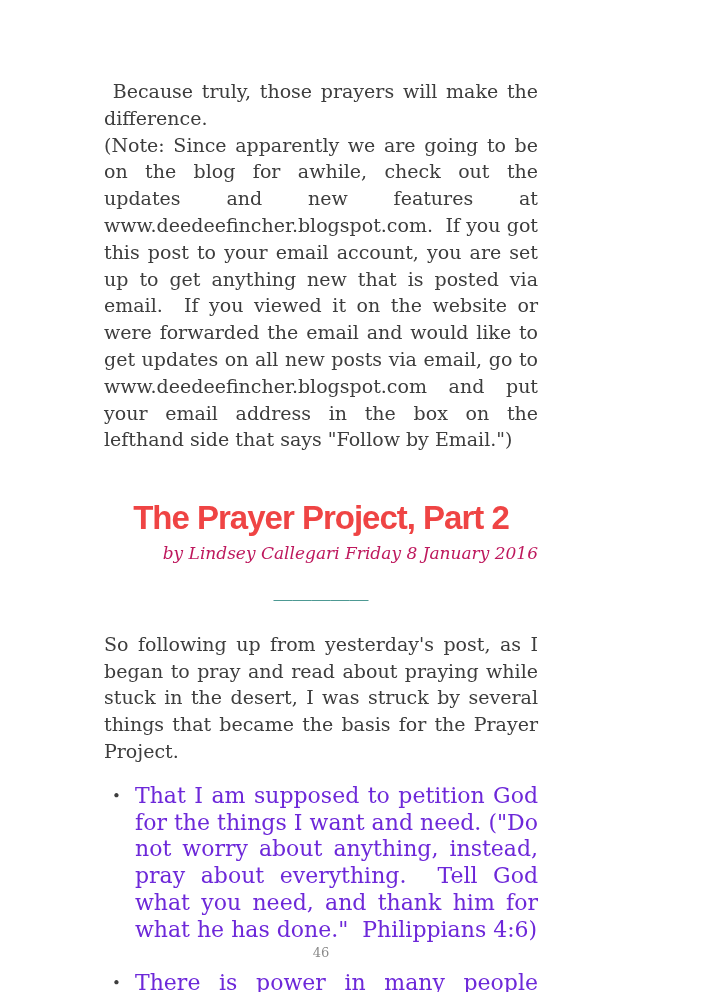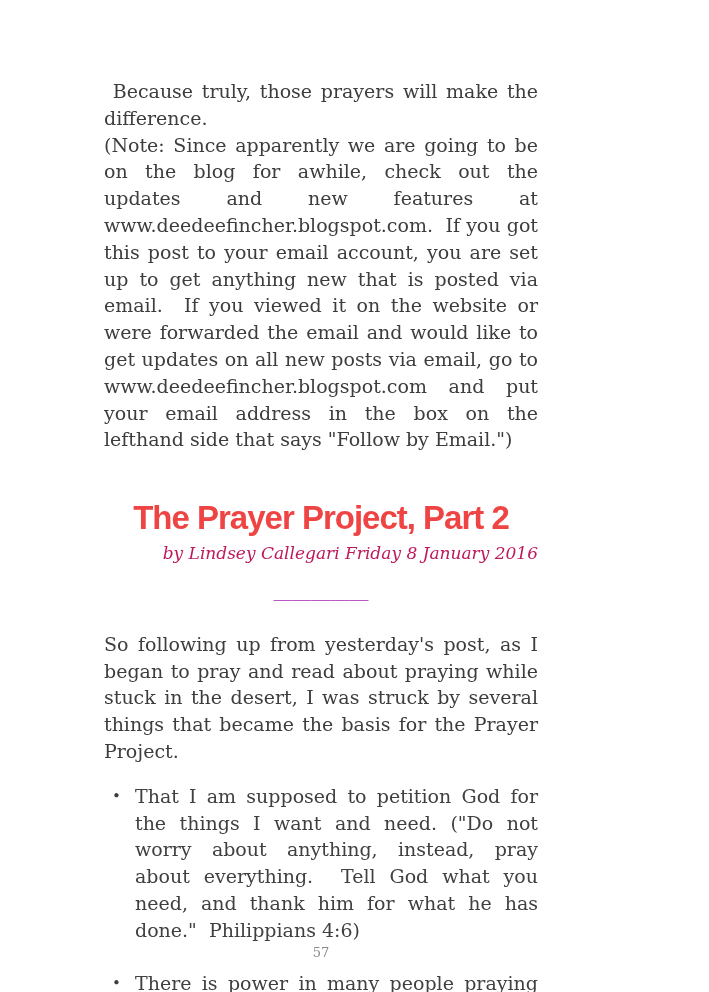--- a/index.html
+++ b/index.html
@@ -43,21 +43,21 @@
     font-size: 17px;
     line-height: 22px;
     text-align: right;
     color: #be185d;
   }
   .divider {
     margin-top: 12px;
     font-size: 19px;
     line-height: 26.8px;
     text-align: center;
-    color: #a21caf;
+    color: #0f766e;
     letter-spacing: 0;
   }
   .lead {
     margin-top: 28px;
   }
   .bullet-list {
     margin-top: 18px;
   }
   .bullet-item {
     display: flex;
@@ -70,25 +70,25 @@
   .bullet-marker {
     flex: 0 0 31px;
     padding-left: 8px;
     box-sizing: border-box;
     font-size: 15px;
     line-height: 26.8px;
     color: #3d3d3d;
   }
   .bullet-text {
     flex: 1 1 auto;
-    font-size: 19px;
+    font-size: 22px;
     line-height: 26.8px;
     text-align: justify;
     white-space: pre-wrap;
-    color: #404040;
+    color: #6d28d9;
   }
   .page-number {
     position: absolute;
     left: 0;
     bottom: 32px;
     width: 100%;
     text-align: center;
     font-size: 13px;
     color: #8a8a8a;
   }
@@ -119,14 +119,14 @@
       </div>
 
       <div class="bullet-item">
         <span class="bullet-marker">•</span>
         <span class="bullet-text">There is power in many people praying together. ("Again, I tell you that if two of you on earth agree on anything you ask for, it will be done for you by my father in Heaven."  Matthew 18:19)</span>
       </div>
 
     </div>
   </div>
 
-  <div class="page-number">57</div>
+  <div class="page-number">46</div>
 </div>
 
 </body></html>

